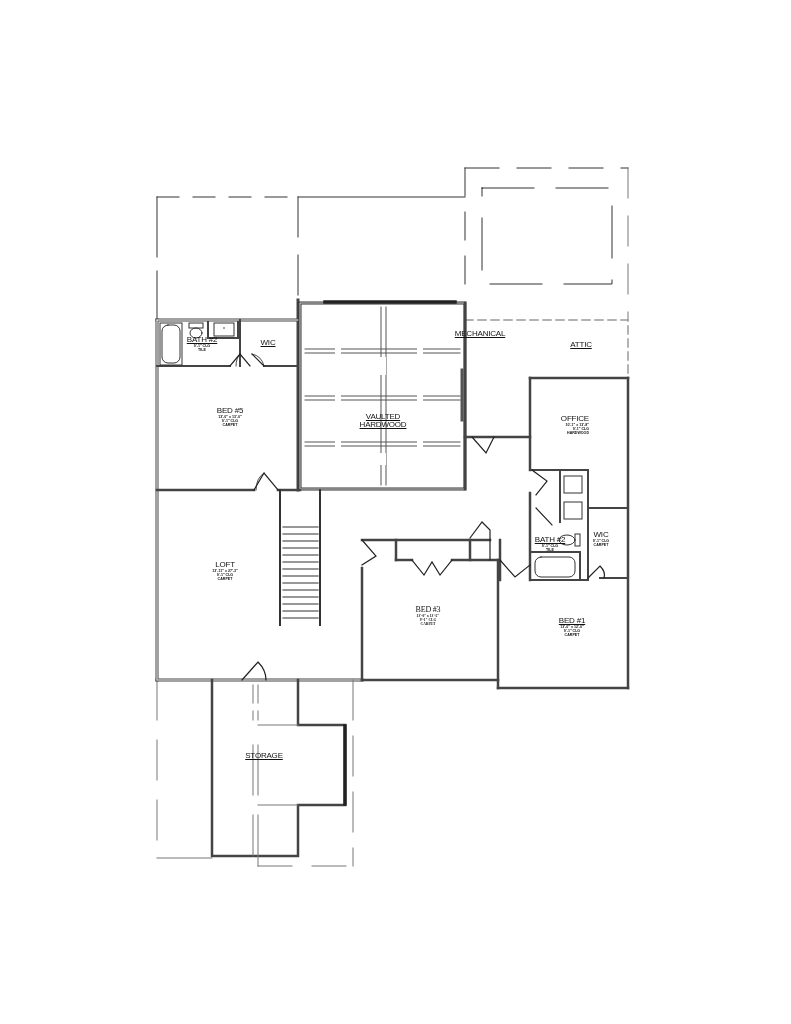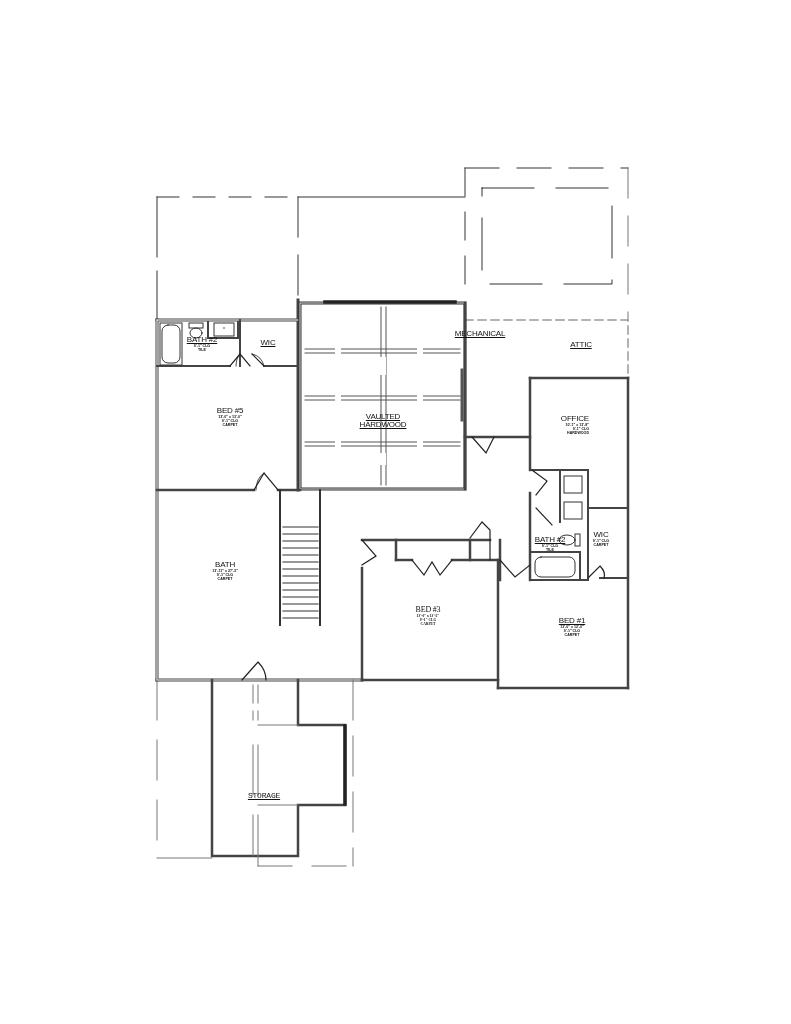--- a/index.html
+++ b/index.html
@@ -217,32 +217,32 @@
   <div class="name u">BATH #2</div>
   <div class="sub">9'-1" CLG</div>
   <div class="sub">TILE</div>
 </div>
 <div class="lbl" style="left:589px;top:531px;width:24px;">
   <div class="name">WIC</div>
   <div class="sub">9'-1" CLG</div>
   <div class="sub">CARPET</div>
 </div>
 <div class="lbl" style="left:200px;top:561px;width:50px;">
-  <div class="name">BATH</div>
+  <div class="name">LOFT</div>
   <div class="sub">13'-11" x 27'-3"</div>
   <div class="sub">9'-1" CLG</div>
   <div class="sub">CARPET</div>
 </div>
 <div class="lbl" style="left:403px;top:606px;width:50px;font-family:Liberation Serif, serif;">
   <div class="name">BED #3</div>
   <div class="sub">13'-0" x 13'-2"</div>
   <div class="sub">9'-1" CLG</div>
   <div class="sub">CARPET</div>
 </div>
 <div class="lbl" style="left:547px;top:617px;width:50px;">
   <div class="name u">BED #1</div>
   <div class="sub">13'-0" x 12'-0"</div>
   <div class="sub">9'-1" CLG</div>
   <div class="sub">CARPET</div>
 </div>
-<div class="lbl" style="left:240px;top:792px;width:48px;font-family:Liberation Mono, monospace;">
+<div class="lbl" style="left:240px;top:752px;width:48px;">
   <div class="name u">STORAGE</div>
 </div>
 
 </body></html>

